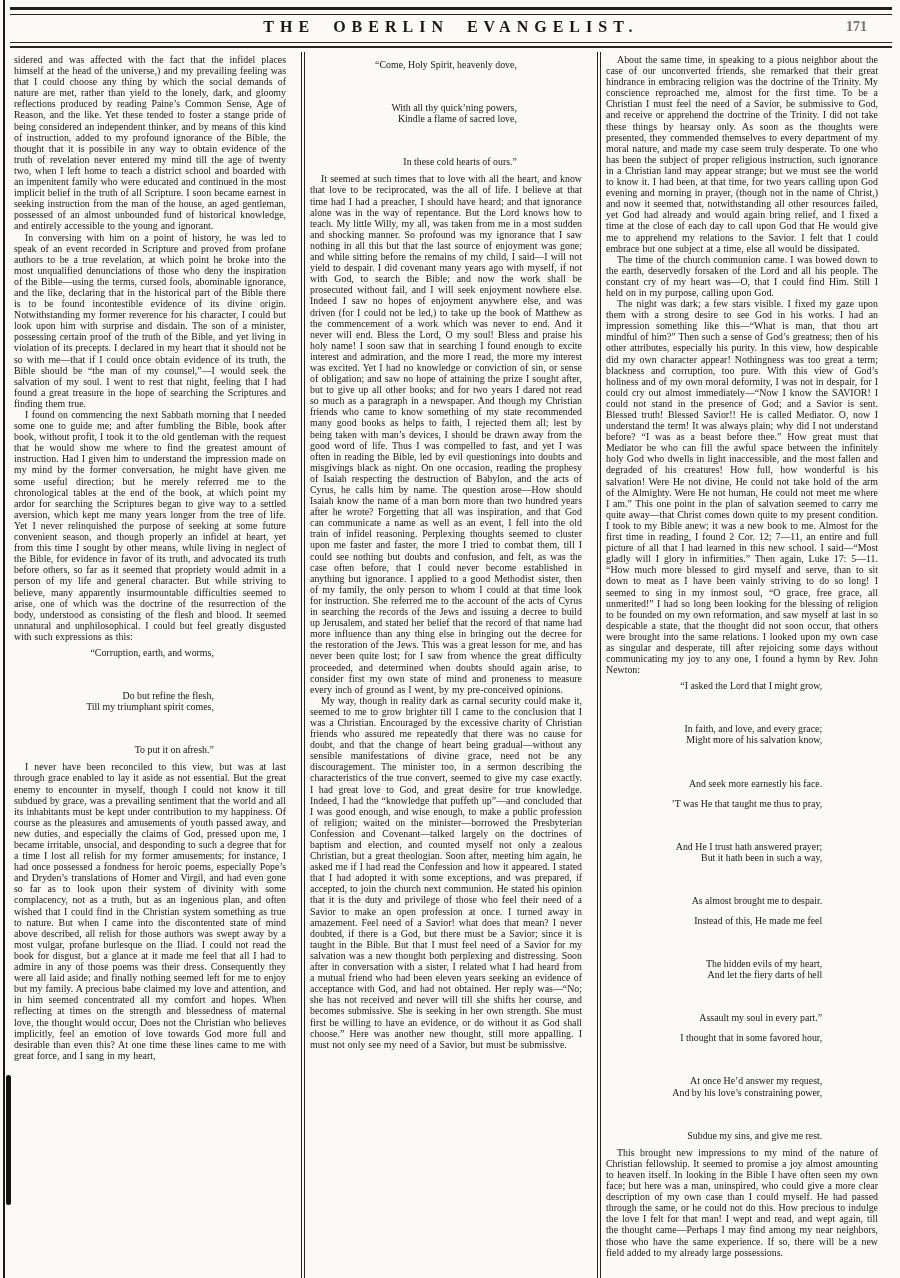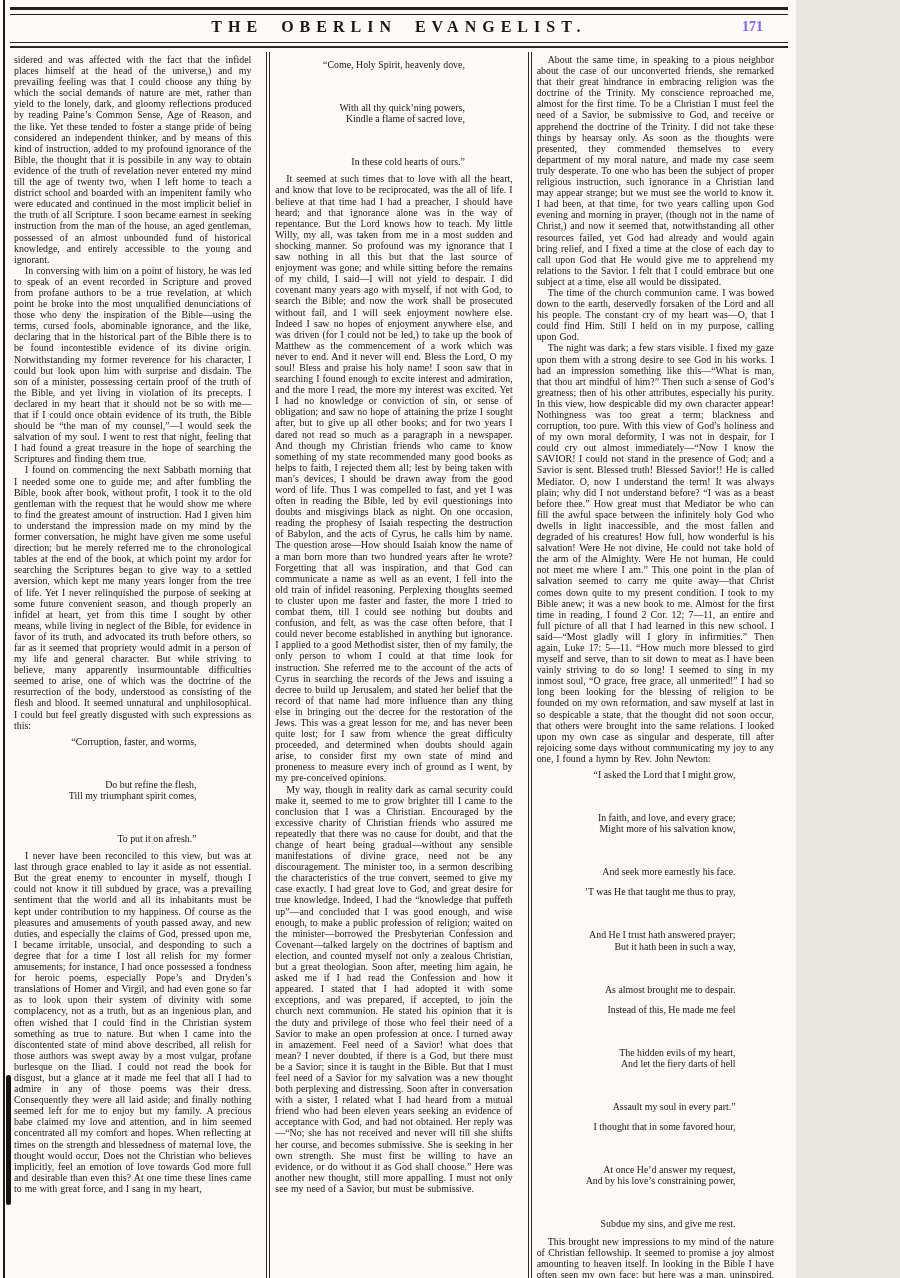--- a/index.html
+++ b/index.html
@@ -4,21 +4,21 @@
 <style>
   html,body{margin:0;padding:0;}
   body{
     width:900px;height:1278px;
     background:#e9e7e1;
     font-family:"Liberation Serif", serif;
     overflow:hidden;
   }
   .page{
     position:relative;
-    width:796px;height:1278px;
+    width:900px;height:1278px;
     background:#fbfaf6;
     color:#151311;
     box-sizing:border-box;
     overflow:hidden;
   }
   
   .page::before{
     content:"";
     position:absolute;left:3px;top:0;bottom:0;width:2px;
     background:#1c1a17;
@@ -42,21 +42,21 @@
     position:absolute;left:0;right:0;top:3px;
     text-align:center;
     font-weight:bold;
     font-size:16px;
     letter-spacing:6px;
     word-spacing:8px;
     color:#1b1814;
   }
   .page-num{
     position:absolute;right:25px;top:4px;
-    font-weight:bold;font-size:14px;color:#8b5cf6;
+    font-weight:bold;font-size:14px;color:#737373;
   }
   .mid-rule{
     margin:1px 8px 4px 10px;
     height:3px;
     border-top:1px solid #2a2username722;
     border-top:1px solid #2a2722;
     border-bottom:2px solid #2a2722;
   }
   .cols{
     display:flex;
@@ -107,21 +107,21 @@
     <span class="page-num">171</span>
   </div>
   <div class="mid-rule"></div>
   <div class="cols">
     <div class="col">
         <p class="para noindent">sidered and was affected with the fact that the infidel places himself at the head of the universe,) and my prevailing feeling was that I could choose any thing by which the social demands of nature are met, rather than yield to the lonely, dark, and gloomy reflections produced by reading Paine’s Common Sense, Age of Reason, and the like. Yet these tended to foster a stange pride of being considered an independent thinker, and by means of this kind of instruction, added to my profound ignorance of the Bible, the thought that it is possibile in any way to obtain evidence of the truth of revelation never entered my mind till the age of twenty two, when I left home to teach a district school and boarded with an impenitent family who were educated and continued in the most implicit belief in the truth of all Scripture. I soon became earnest in seeking instruction from the man of the house, an aged gentleman, possessed of an almost unbounded fund of historical knowledge, and entirely accessible to the young and ignorant.</p>
         <p class="para">In conversing with him on a point of history, he was led to speak of an event recorded in Scripture and proved from profane authors to be a true revelation, at which point he broke into the most unqualified denunciations of those who deny the inspiration of the Bible—using the terms, cursed fools, abominable ignorance, and the like, declaring that in the historical part of the Bible there is to be found incontestible evidence of its divine origin. Notwithstanding my former reverence for his character, I could but look upon him with surprise and disdain. The son of a minister, possessing certain proof of the truth of the Bible, and yet living in violation of its precepts. I declared in my heart that it should not be so with me—that if I could once obtain evidence of its truth, the Bible should be “the man of my counsel,”—I would seek the salvation of my soul. I went to rest that night, feeling that I had found a great treasure in the hope of searching the Scriptures and finding them true.</p>
         <p class="para">I found on commencing the next Sabbath morning that I needed some one to guide me; and after fumbling the Bible, book after book, without profit, I took it to the old gentleman with the request that he would show me where to find the greatest amount of instruction. Had I given him to understand the impression made on my mind by the former conversation, he might have given me some useful direction; but he merely referred me to the chronological tables at the end of the book, at which point my ardor for searching the Scriptures began to give way to a settled aversion, which kept me many years longer from the tree of life. Yet I never relinquished the purpose of seeking at some future convenient season, and though properly an infidel at heart, yet from this time I sought by other means, while living in neglect of the Bible, for evidence in favor of its truth, and advocated its truth before others, so far as it seemed that propriety would admit in a person of my life and general character. But while striving to believe, many apparently insurmountable difficulties seemed to arise, one of which was the doctrine of the resurrection of the body, understood as consisting of the flesh and blood. It seemed unnatural and unphilosophical. I could but feel greatly disgusted with such expressions as this:</p>
         <div class="verse">
           <div class="stanza">
-            <div class="verse-line">“Corruption, faster, and worms,</div>
+            <div class="verse-line">“Corruption, earth, and worms,</div>
             <div class="verse-line vindent">Do but refine the flesh,</div>
             <div class="verse-line">Till my triumphant spirit comes,</div>
             <div class="verse-line vindent">To put it on afresh.”</div>
           </div>
         </div>
         <p class="para">I never have been reconciled to this view, but was at last through grace enabled to lay it aside as not essential. But the great enemy to encounter in myself, though I could not know it till subdued by grace, was a prevailing sentiment that the world and all its inhabitants must be kept under contribution to my happiness. Of course as the pleasures and amusements of youth passed away, and new duties, and especially the claims of God, pressed upon me, I became irritable, unsocial, and desponding to such a degree that for a time I lost all relish for my former amusements; for instance, I had once possessed a fondness for heroic poems, especially Pope’s and Dryden’s translations of Homer and Virgil, and had even gone so far as to look upon their system of divinity with some complacency, not as a truth, but as an ingenious plan, and often wished that I could find in the Christian system something as true to nature. But when I came into the discontented state of mind above described, all relish for those authors was swept away by a most vulgar, profane burlesque on the Iliad. I could not read the book for disgust, but a glance at it made me feel that all I had to admire in any of those poems was their dress. Consequently they were all laid aside; and finally nothing seemed left for me to enjoy but my family. A precious babe claimed my love and attention, and in him seemed concentrated all my comfort and hopes. When reflecting at times on the strength and blessedness of maternal love, the thought would occur, Does not the Christian who believes implicitly, feel an emotion of love towards God more full and desirable than even this? At one time these lines came to me with great force, and I sang in my heart,</p>
       </div>
     <div class="divider"></div>
     <div class="col">
         <div class="verse">

